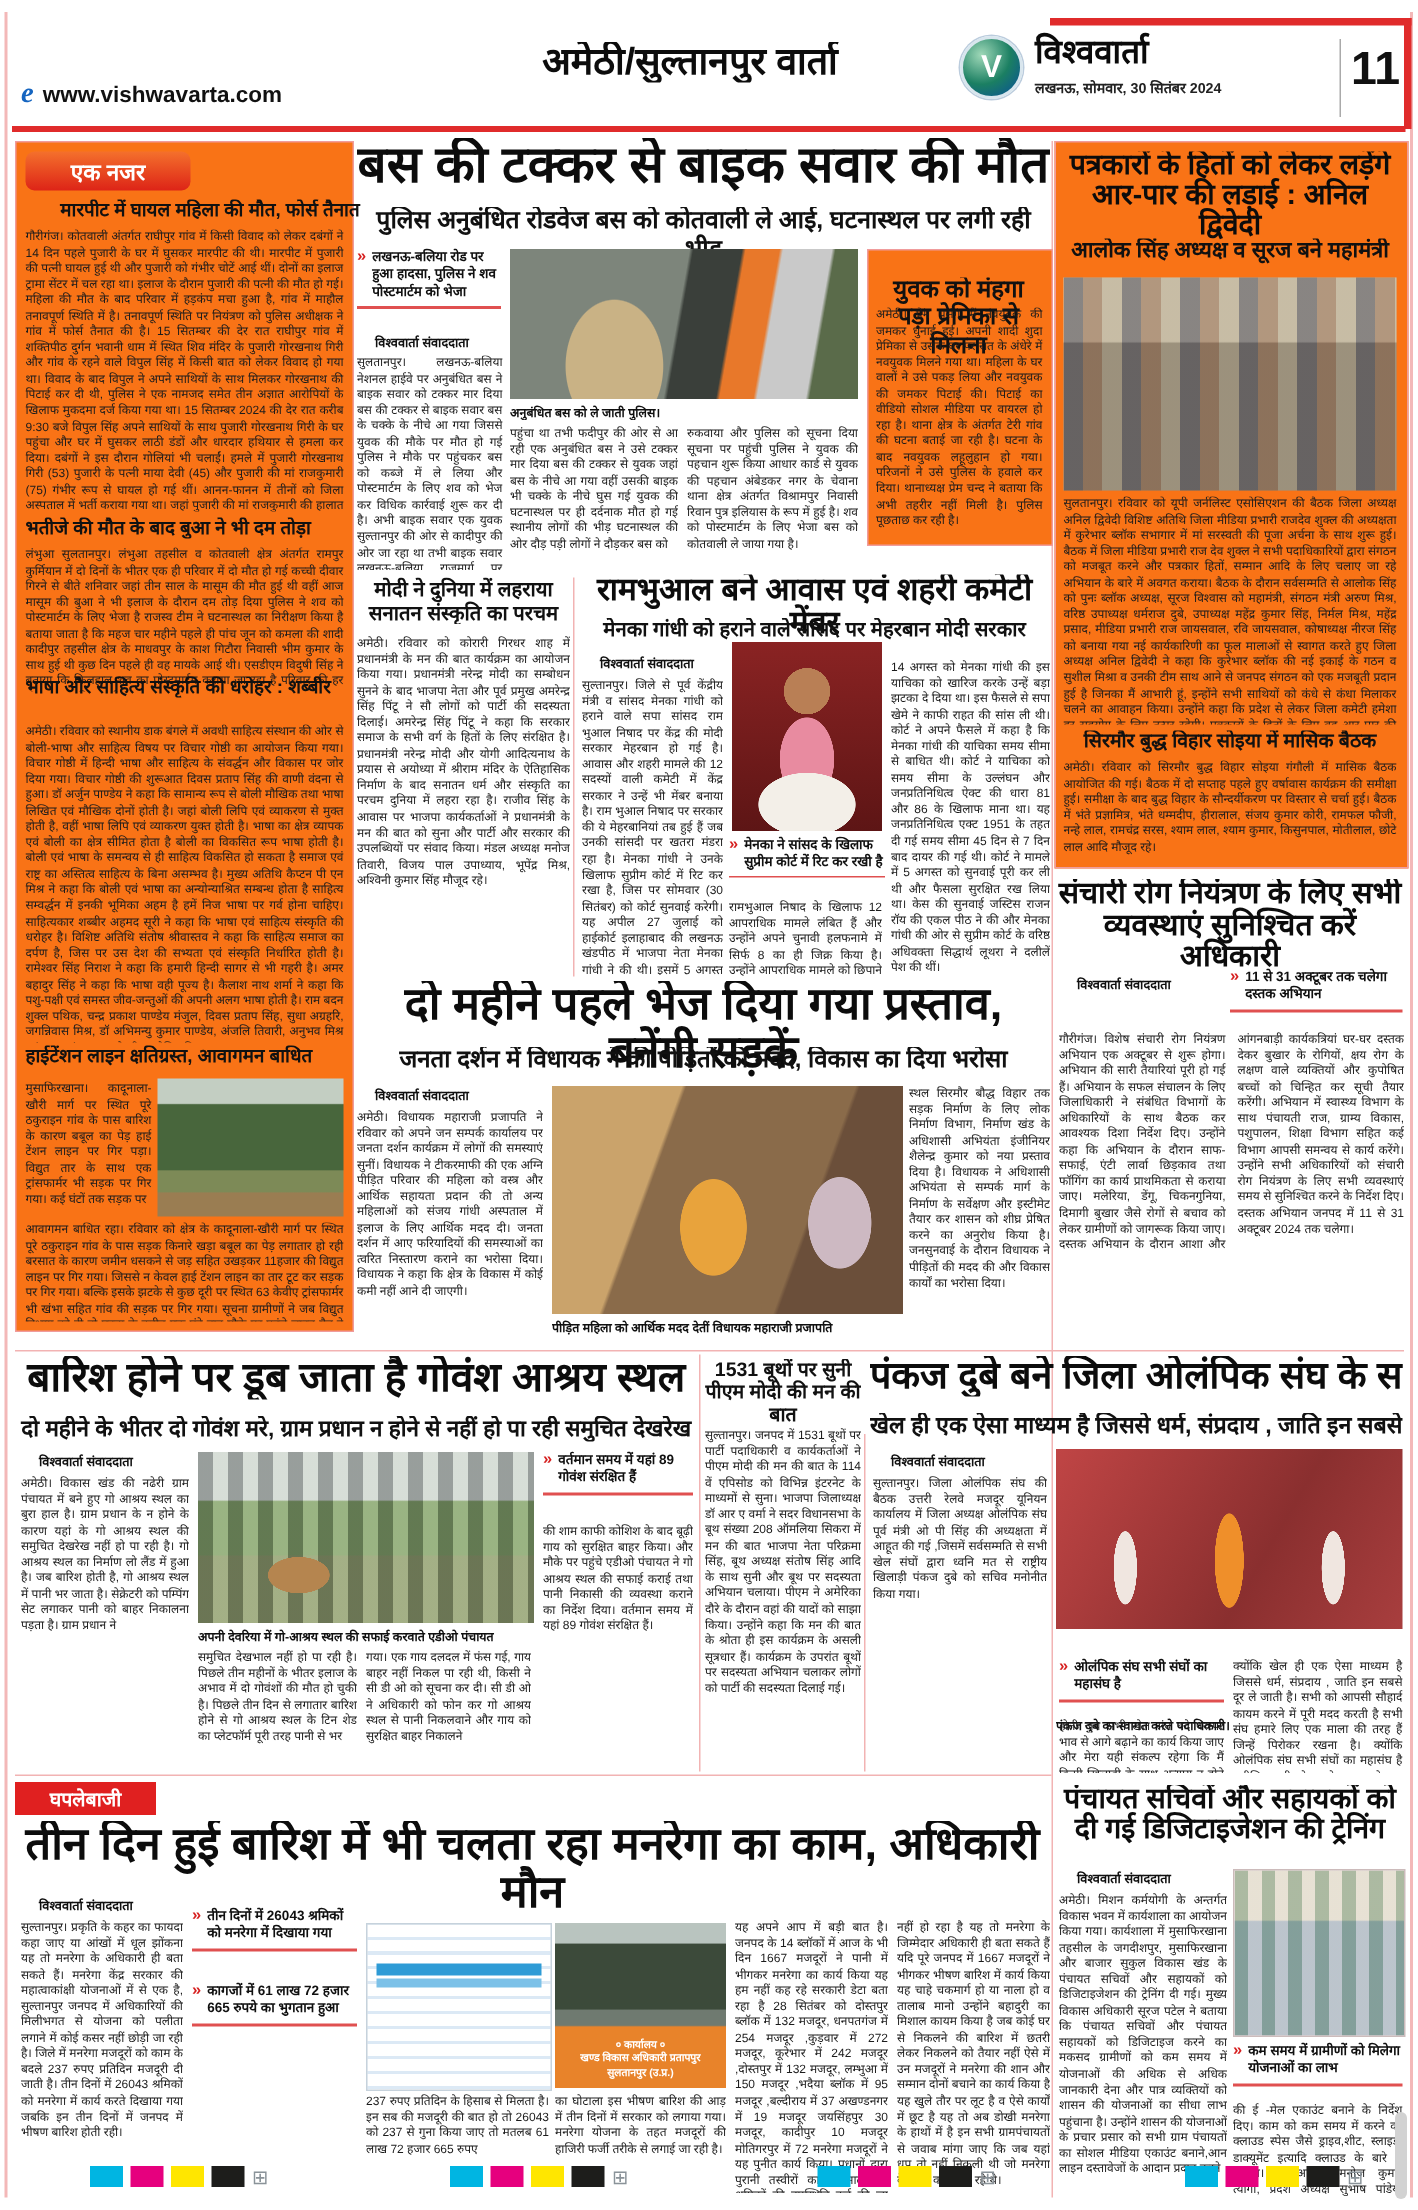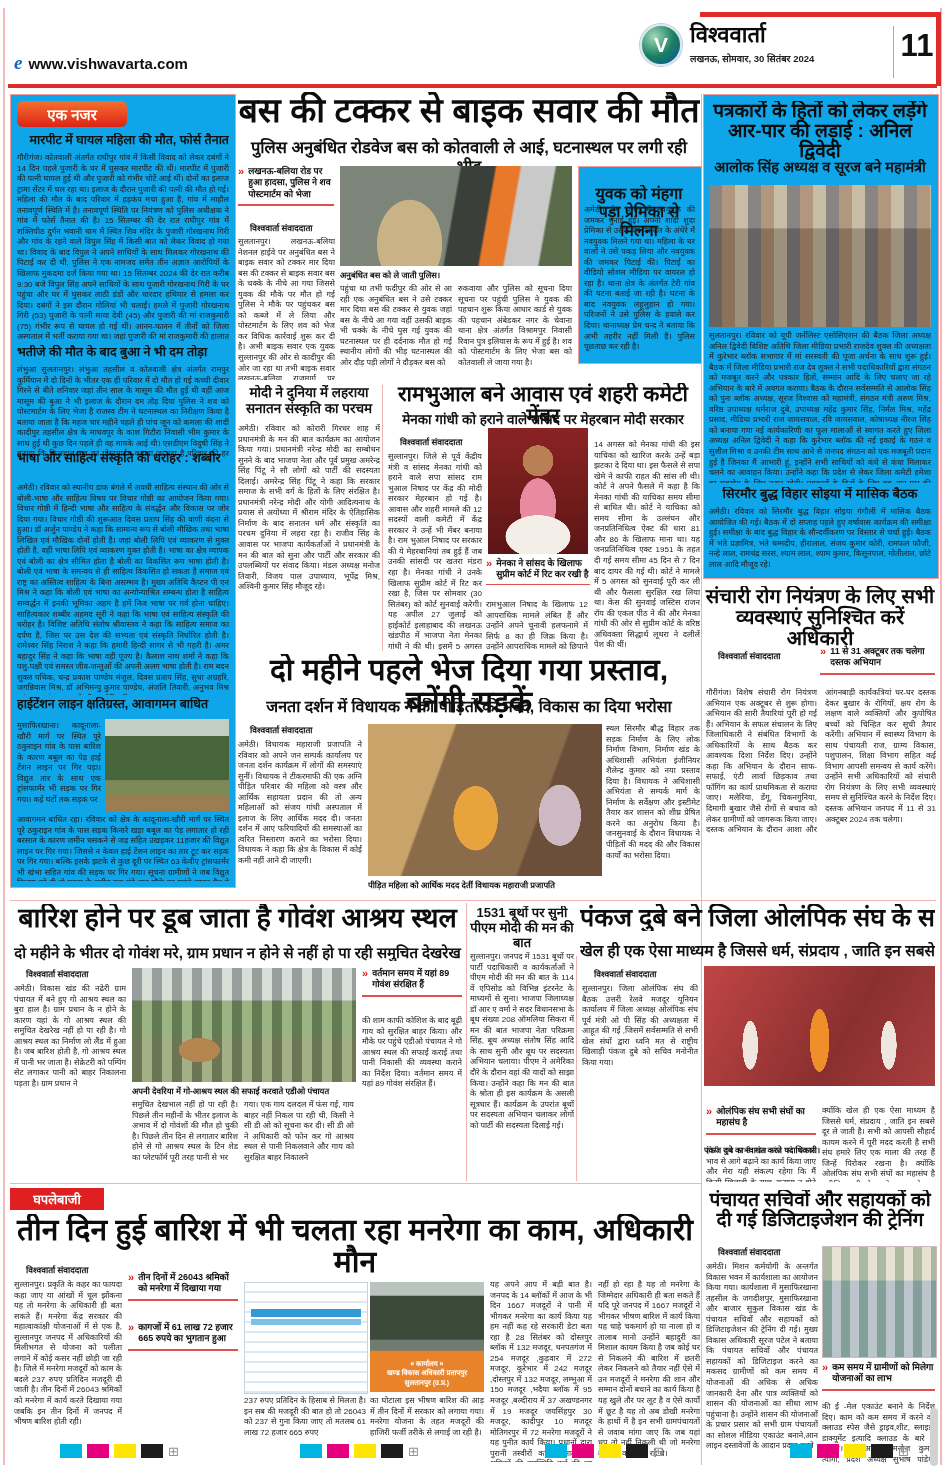--- a/index.html
+++ b/index.html
@@ -7,21 +7,21 @@
         font-family:"Liberation Sans","DejaVu Sans",sans-serif;}
   .abs{position:absolute;}
   .j{font-size:8px;line-height:1.32;text-align:justify;color:#1c1c1c;overflow:hidden;word-break:break-word;}
   .hl{font-weight:800;color:#0c0c0c;text-align:center;line-height:1.06;overflow:hidden;}
   .sub{font-weight:bold;color:#111;text-align:center;line-height:1.15;overflow:hidden;}
   .by{font-weight:bold;font-size:8.5px;color:#101010;margin-left:12px;}
   .bul{display:flex;gap:4px;font-weight:bold;font-size:9px;line-height:1.25;color:#101010;}
   .bul .ch{color:#d61f1f;font-size:11px;line-height:1;}
   .rule{border-bottom:2px solid #e05050;padding-bottom:4px;}
   .cap{font-weight:bold;font-size:8.3px;color:#101010;overflow:hidden;white-space:nowrap;}
-  .box{border:1.5px solid #f09c9c;background:#0ea5e9;}
+  .box{border:1.5px solid #f09c9c;background:#f97316;}
   .vline{position:absolute;width:1px;background:#f2b3b3;}
   .hline{position:absolute;height:1px;background:#f2b3b3;}
   .ph{position:absolute;overflow:hidden;}
   .tag{background:linear-gradient(180deg,#f4702c,#dd2417);color:#fff;font-weight:bold;
        display:flex;align-items:center;justify-content:center;border-radius:6px;}
   .redtag{background:#e02020;color:#fff;font-weight:bold;display:flex;align-items:center;justify-content:center;}
   .strip{background:#d92b21;color:#fff;font-weight:bold;display:flex;align-items:center;justify-content:center;overflow:hidden;white-space:nowrap;}
   .sq{width:22px;height:14px;display:inline-block;}
   .c{background:#00b5e2}.m{background:#e6007e}.y{background:#ffe600}.k{background:#1d1d1b}
   .regs{position:absolute;display:flex;gap:5px;align-items:center;}
@@ -37,40 +37,41 @@
 
 <div class="page">
 
   <div class="abs" style="left:3px;top:8px;width:2px;height:1457px;background:#f3b8b8"></div>
   <div class="abs" style="left:940px;top:8px;width:2px;height:1457px;background:#f3b8b8"></div>
 
   <div class="abs" style="left:14px;top:52px;display:flex;align-items:center;gap:6px">
     <span class="ie">e</span>
     <span style="font-weight:bold;font-size:15px;color:#111">www.vishwavarta.com</span>
   </div>
+  <div class="abs hl" style="left:280px;top:28px;width:360px;font-size:25px">अमेठी/सुल्तानपुर वार्ता</div>
 
   <div class="abs" style="left:640px;top:24px;display:flex;gap:8px;align-items:flex-start">
     <div class="logo">
         <span>V</span>
       </div>
     <div>
       <div style="font-weight:800;font-size:22px;color:#0a0a0a;line-height:1">विश्ववार्ता</div>
       <div style="font-weight:bold;font-size:9.5px;color:#222;margin-top:6px">लखनऊ,  सोमवार, 30 सितंबर 2024</div>
     </div>
   </div>
 
   <div class="abs" style="left:700px;top:12px;width:241px;height:5px;background:#e02b2b"></div>
   <div class="abs" style="left:936px;top:12px;width:5px;height:74px;background:#e02b2b"></div>
   <div class="abs" style="left:893px;top:26px;width:1px;height:52px;background:#aaa"></div>
   <div class="abs" style="left:900px;top:28px;width:34px;font-size:31px;font-weight:800;color:#111;text-align:center">11</div>
   <div class="abs" style="left:8px;top:84px;width:929px;height:4px;background:#e02b2b"></div>
 
   <div class="abs box" style="left:10px;top:94px;width:224px;height:792px">
     <div class="tag" style="position:absolute;left:6px;top:6px;width:110px;height:26px;font-size:15px">एक नजर</div>
-    <div class="sub" style="position:absolute;left:6px;top:38px;width:212px;font-size:12.5px;text-align:right">मारपीट में घायल महिला की मौत, फोर्स तैनात</div>
+    <div class="sub" style="position:absolute;left:23px;top:38px;width:212px;font-size:12.5px;text-align:center">मारपीट में घायल महिला की मौत, फोर्स तैनात</div>
     <div class="j" style="position:absolute;left:6px;top:58px;width:212px;height:188px">गौरीगंज। कोतवाली अंतर्गत राघीपुर गांव में किसी विवाद को लेकर दबंगों ने 14 दिन पहले पुजारी के घर में घुसकर मारपीट की थी। मारपीट में पुजारी की पत्नी घायल हुई थी और पुजारी को गंभीर चोटें आई थीं। दोनों का इलाज ट्रामा सेंटर में चल रहा था। इलाज के दौरान पुजारी की पत्नी की मौत हो गई। महिला की मौत के बाद परिवार में हड़कंप मचा हुआ है, गांव में माहौल तनावपूर्ण स्थिति में है। तनावपूर्ण स्थिति पर नियंत्रण को पुलिस अधीक्षक ने गांव में फोर्स तैनात की है। 15 सितम्बर की देर रात राघीपुर गांव में शक्तिपीठ दुर्गन भवानी धाम में स्थित शिव मंदिर के पुजारी गोरखनाथ गिरी और गांव के रहने वाले विपुल सिंह में किसी बात को लेकर विवाद हो गया था। विवाद के बाद विपुल ने अपने साथियों के साथ मिलकर गोरखनाथ की पिटाई कर दी थी, पुलिस ने एक नामजद समेत तीन अज्ञात आरोपियों के खिलाफ मुकदमा दर्ज किया गया था। 15 सितम्बर 2024 की देर रात करीब 9:30 बजे विपुल सिंह अपने साथियों के साथ पुजारी गोरखनाथ गिरी के घर पहुंचा और घर में घुसकर लाठी डंडों और धारदार हथियार से हमला कर दिया। दबंगों ने इस दौरान गोलियां भी चलाईं। हमले में पुजारी गोरखनाथ गिरी (53) पुजारी के पत्नी माया देवी (45) और पुजारी की मां राजकुमारी (75) गंभीर रूप से घायल हो गई थीं। आनन-फानन में तीनों को जिला अस्पताल में भर्ती कराया गया था। जहां पुजारी की मां राजकुमारी की हालात गंभीर देख डॉक्टरों ने ट्रामा सेंटर रेफर कर दिया गया था। इलाज के दौरान रविवार को मौत हो गई।</div>
     <div class="sub" style="position:absolute;left:6px;top:250px;width:212px;font-size:12.5px;text-align:left">भतीजे की मौत के बाद बुआ ने भी दम तोड़ा</div>
     <div class="j" style="position:absolute;left:6px;top:270px;width:212px;height:96px">लंभुआ सुलतानपुर। लंभुआ तहसील व कोतवाली क्षेत्र अंतर्गत रामपुर कुर्मियान में दो दिनों के भीतर एक ही परिवार में दो मौत हो गई कच्ची दीवार गिरने से बीते शनिवार जहां तीन साल के मासूम की मौत हुई थी वहीं आज मासूम की बुआ ने भी इलाज के दौरान दम तोड़ दिया पुलिस ने शव को पोस्टमार्टम के लिए भेजा है राजस्व टीम ने घटनास्थल का निरीक्षण किया है बताया जाता है कि महज चार महीने पहले ही पांच जून को कमला की शादी कादीपुर तहसील क्षेत्र के माधवपुर के काश गिटौरा निवासी भीम कुमार के साथ हुई थी कुछ दिन पहले ही वह मायके आई थी। एसडीएम विदुषी सिंह ने बताया कि फिलहाल शव का पोस्टमार्टम कराया जा रहा है परिवार की हर संभव मदद की जाएगी।</div>
     <div class="sub" style="position:absolute;left:6px;top:356px;width:212px;font-size:12.5px;text-align:left">भाषा और साहित्य संस्कृति की धरोहर : शब्बीर</div>
     <div class="j" style="position:absolute;left:6px;top:388px;width:212px;height:212px">अमेठी। रविवार को स्थानीय डाक बंगले में अवधी साहित्य संस्थान की ओर से बोली-भाषा और साहित्य विषय पर विचार गोष्ठी का आयोजन किया गया। विचार गोष्ठी में हिन्दी भाषा और साहित्य के संवर्द्धन और विकास पर जोर दिया गया। विचार गोष्ठी की शुरूआत दिवस प्रताप सिंह की वाणी वंदना से हुआ। डॉ अर्जुन पाण्डेय ने कहा कि सामान्य रूप से बोली मौखिक तथा भाषा लिखित एवं मौखिक दोनों होती है। जहां बोली लिपि एवं व्याकरण से मुक्त होती है, वहीं भाषा लिपि एवं व्याकरण युक्त होती है। भाषा का क्षेत्र व्यापक एवं बोली का क्षेत्र सीमित होता है बोली का विकसित रूप भाषा होती है। बोली एवं भाषा के समन्वय से ही साहित्य विकसित हो सकता है समाज एवं राष्ट्र का अस्तित्व साहित्य के बिना असम्भव है। मुख्य अतिथि कैप्टन पी एन मिश्र ने कहा कि बोली एवं भाषा का अन्योन्याश्रित सम्बन्ध होता है साहित्य सम्वर्द्धन में इनकी भूमिका अहम है हमें निज भाषा पर गर्व होना चाहिए। साहित्यकार शब्बीर अहमद सूरी ने कहा कि भाषा एवं साहित्य संस्कृति की धरोहर है। विशिष्ट अतिथि संतोष श्रीवास्तव ने कहा कि साहित्य समाज का दर्पण है, जिस पर उस देश की सभ्यता एवं संस्कृति निर्धारित होती है। रामेश्वर सिंह निराश ने कहा कि हमारी हिन्दी सागर से भी गहरी है। अमर बहादुर सिंह ने कहा कि भाषा वही पूज्य है। कैलाश नाथ शर्मा ने कहा कि पशु-पक्षी एवं समस्त जीव-जन्तुओं की अपनी अलग भाषा होती है। राम बदन शुक्ल पथिक, चन्द्र प्रकाश पाण्डेय मंजुल, दिवस प्रताप सिंह, सुधा अग्रहरि, जगन्निवास मिश्र, डॉ अभिमन्यु कुमार पाण्डेय, अंजलि तिवारी, अनुभव मिश्र एवं श्याम सुंदर शुक्ल ने भी सम्बोधित किया।</div>
     <div class="sub" style="position:absolute;left:6px;top:602px;width:212px;font-size:12.5px;text-align:left">हाईटेंशन लाइन क्षतिग्रस्त, आवागमन बाधित</div>
     <div class="j" style="position:absolute;left:6px;top:626px;width:84px;height:92px">मुसाफिरखाना। कादूनाला-खौरी मार्ग पर स्थित पूरे ठकुराइन गांव के पास बारिश के कारण बबूल का पेड़ हाई टेंशन लाइन पर गिर पड़ा। विद्युत तार के साथ एक ट्रांसफार्मर भी सड़क पर गिर गया। कई घंटों तक सड़क पर</div>
     <div class="ph" style="left:94px;top:624px;width:124px;height:92px;background:linear-gradient(180deg,#c3cec2 0 18%,#48663c 19% 66%,#7d8a57 67% 82%,#9a7d52 83% 100%)"></div>
     <div class="j" style="position:absolute;left:6px;top:720px;width:212px;height:66px">आवागमन बाधित रहा। रविवार को क्षेत्र के कादूनाला-खौरी मार्ग पर स्थित पूरे ठकुराइन गांव के पास सड़क किनारे खड़ा बबूल का पेड़ लगातार हो रही बरसात के कारण जमीन धसकने से जड़ सहित उखड़कर 11हजार की विद्युत लाइन पर गिर गया। जिससे न केवल हाई टेंशन लाइन का तार टूट कर सड़क पर गिर गया। बल्कि इसके झटके से कुछ दूरी पर स्थित 63 केवीए ट्रांसफार्मर भी खंभा सहित गांव की सड़क पर गिर गया। सूचना ग्रामीणों ने जब विद्युत विभाग को दी तो घटना के करीब एक घंटे बाद मौके पर पहुंचे लाइन मैन ने विद्युत तार को खोलकर आवागमन शुरू कराया।</div>
   </div>

